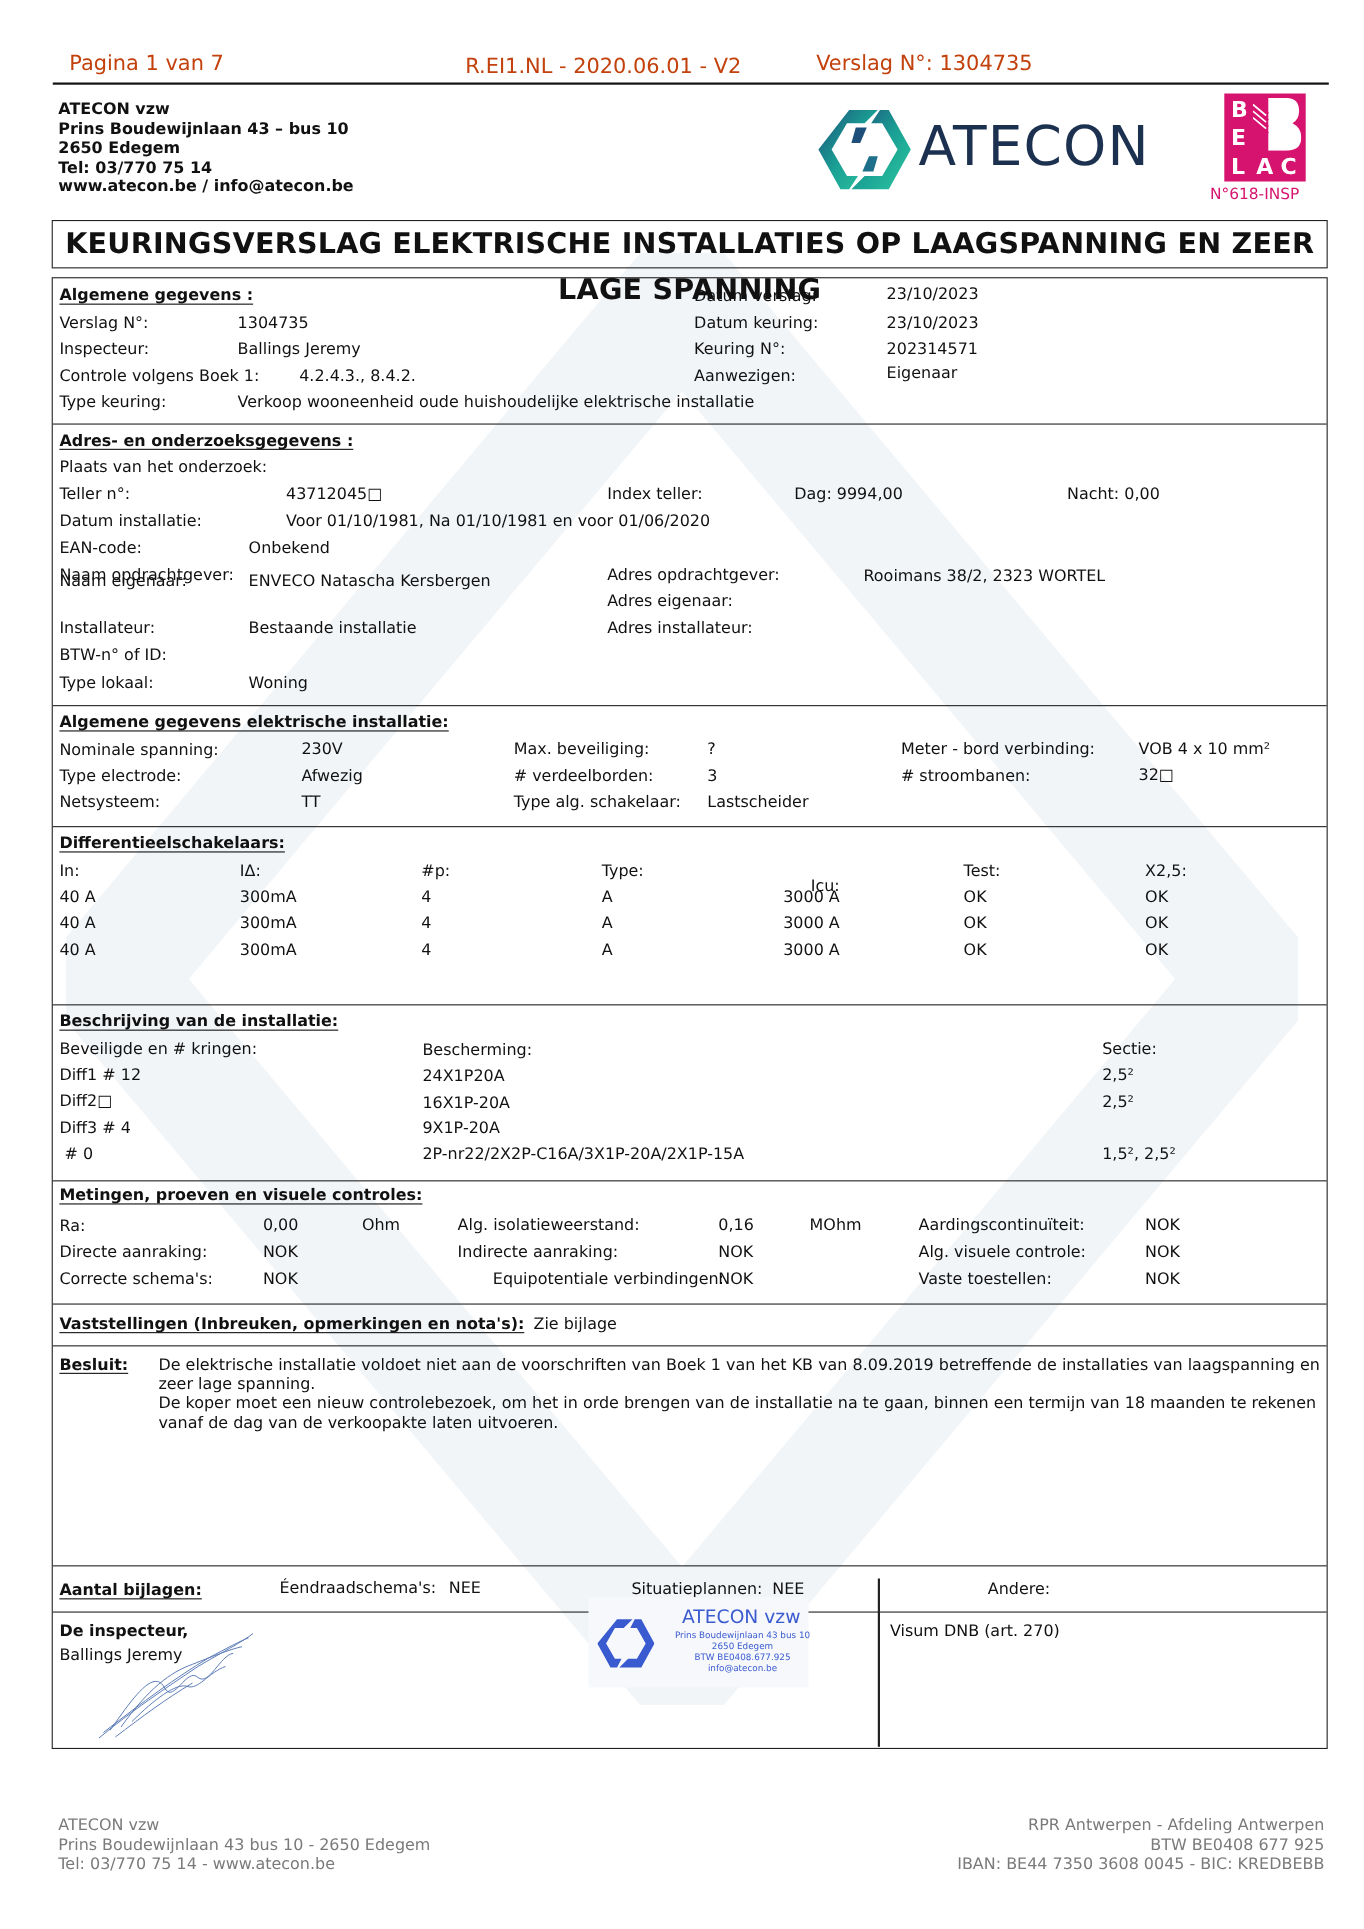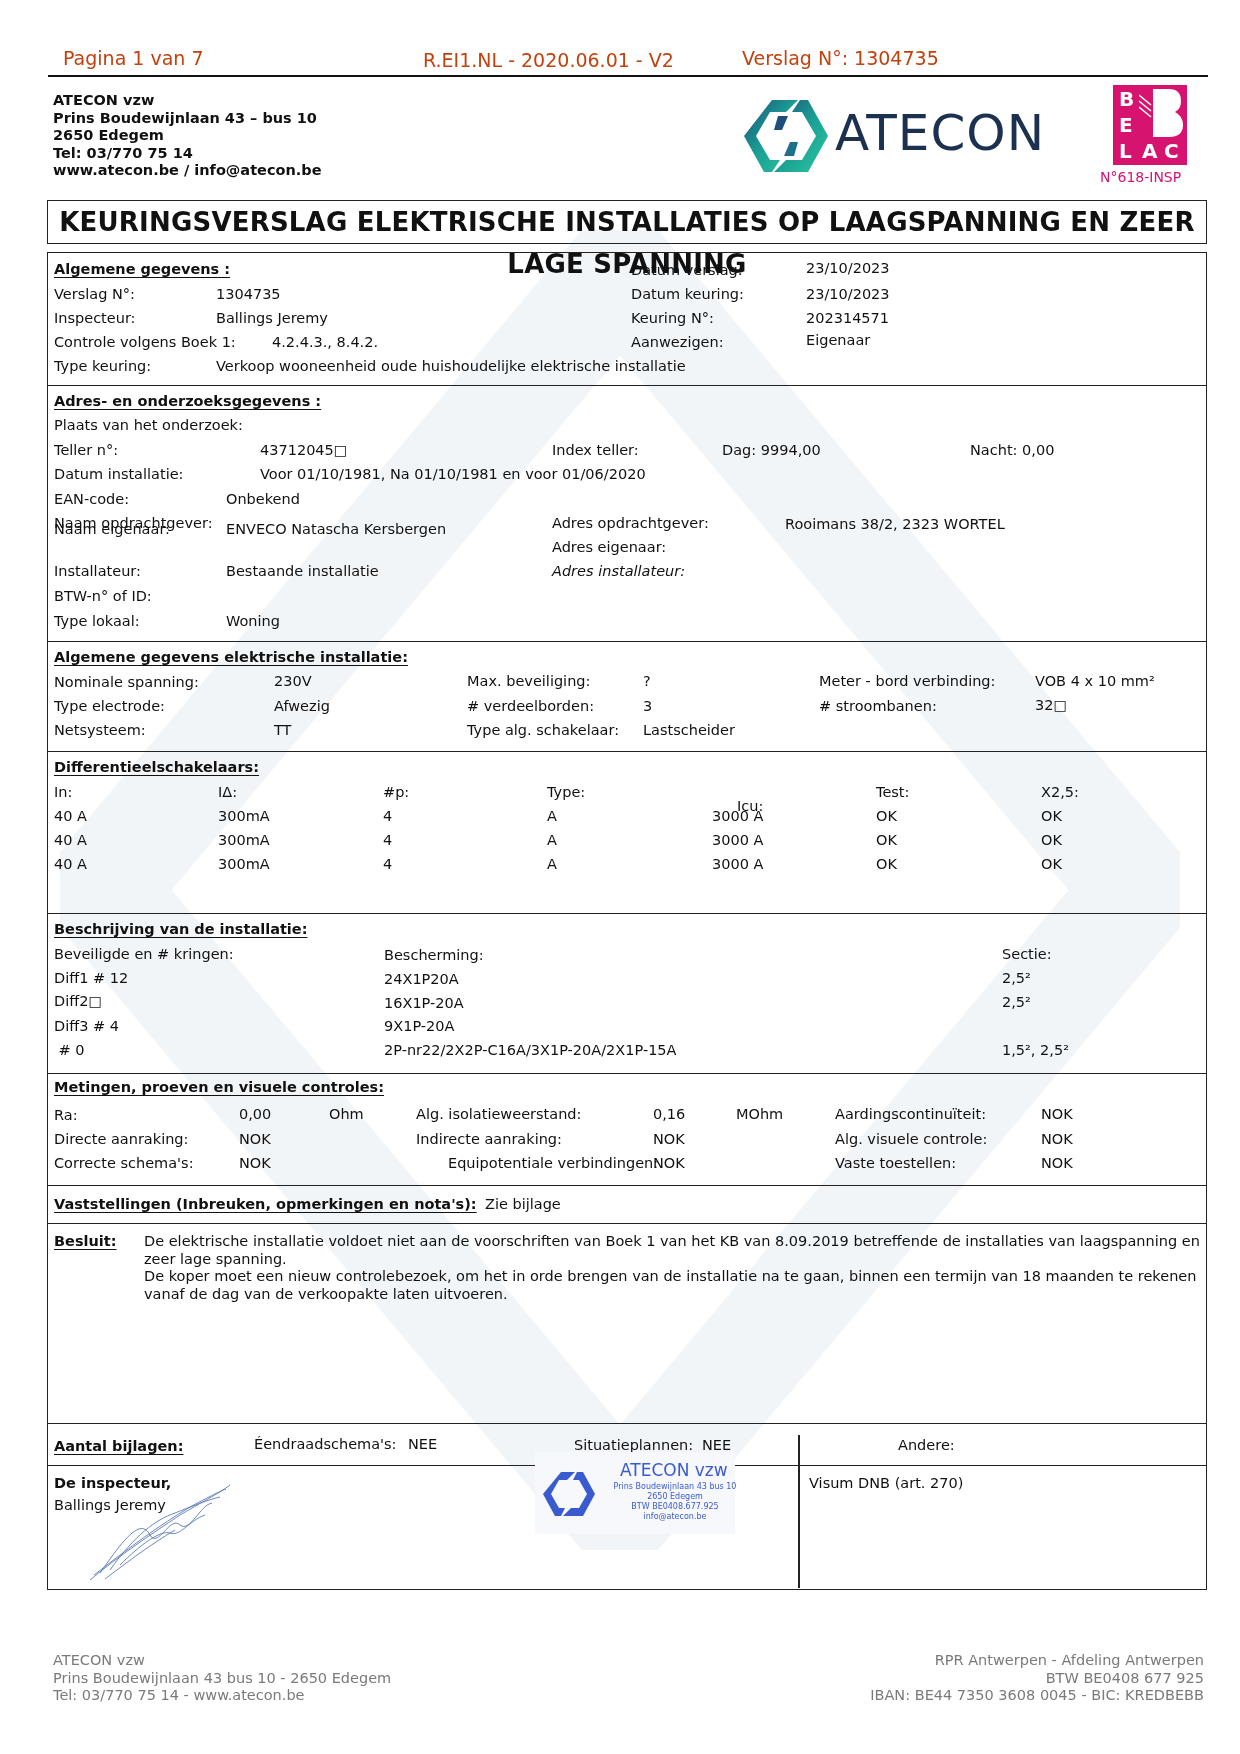--- a/index.html
+++ b/index.html
@@ -126,21 +126,21 @@
     <span class="cell" style="left:178px;top:136px;">ENVECO Natascha Kersbergen</span>
     <span class="cell" style="left:504px;top:130px;">Adres opdrachtgever:</span>
     <span class="cell" style="left:689px;top:131px;margin-left:48px;">Rooimans 38/2, 2323 WORTEL</span>
 
     <span class="cell" style="left:6px;top:136px;">Naam eigenaar:</span>
     <span class="cell" style="left:178px;top:154px;"></span>
     <span class="cell" style="left:504px;top:154px;">Adres eigenaar:</span>
 
     <span class="cell" style="left:6px;top:178px;">Installateur:</span>
     <span class="cell" style="left:178px;top:178px;">Bestaande installatie</span>
-    <span class="cell" style="left:504px;top:178px;font-style:italic;">Adres installateur:</span>
+    <span class="cell" style="left:504px;top:178px;">Adres installateur:</span>
 
     <span class="cell" style="left:6px;top:203px;">BTW-n° of ID:</span>
     <span class="cell" style="left:6px;top:228px;">Type lokaal:</span>
     <span class="cell" style="left:178px;top:228px;">Woning</span>
   </div>
 
   <div class="sec" style="top:388px;height:110px;">
     <span class="cell h" style="left:6px;top:8px;">Algemene gegevens elektrische installatie:</span>
 
     <span class="cell" style="left:6px;top:33px;">Nominale spanning:</span>

